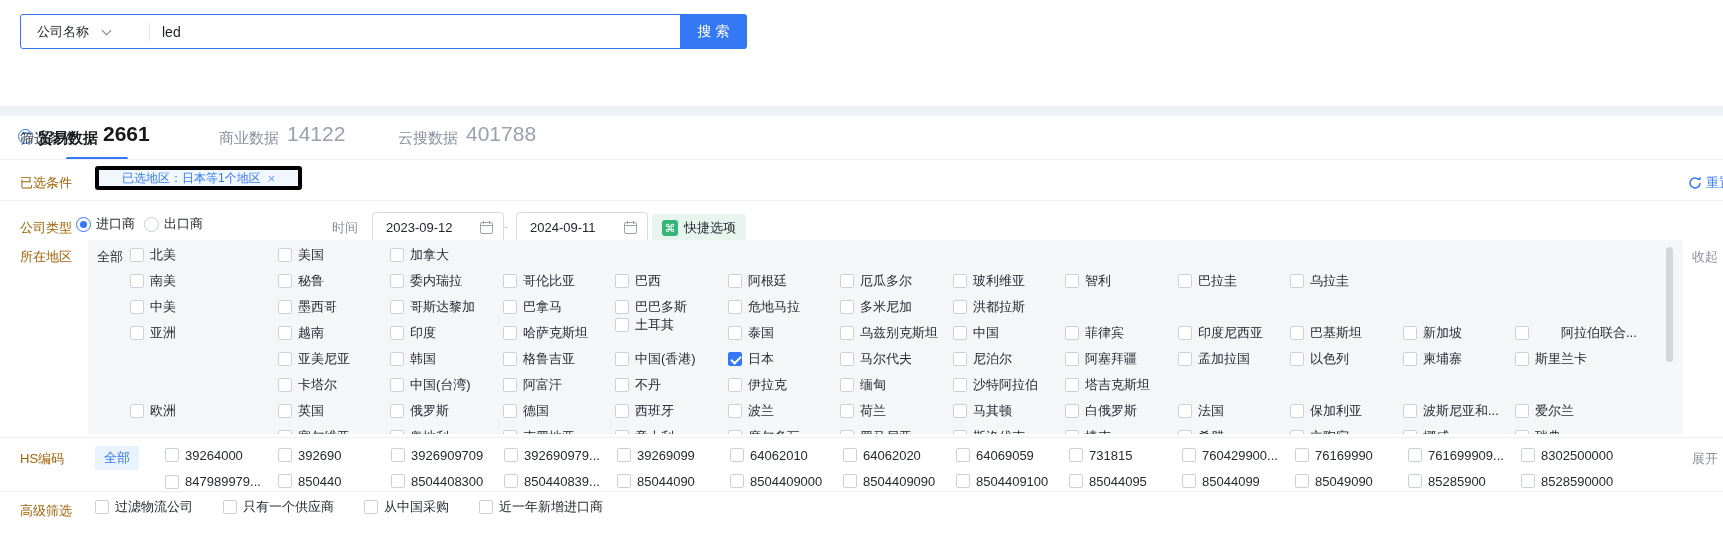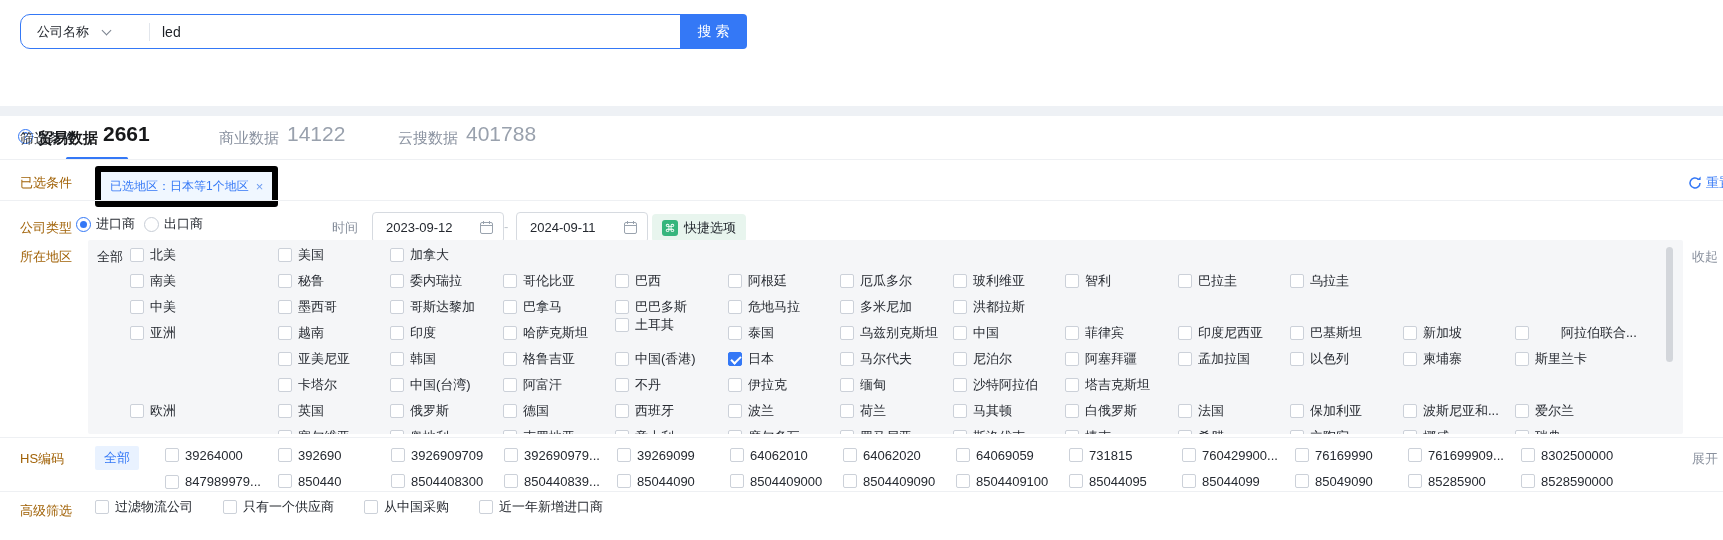--- a/index.html
+++ b/index.html
@@ -1,20 +1,20 @@
 <!DOCTYPE html>
 <html><head>
 <meta charset="utf-8">
 <style>
   * { margin:0; padding:0; box-sizing:border-box; }
   html,body { width:1723px; height:540px; background:#fff; font-family:"Liberation Sans","DejaVu Sans",sans-serif; }
   #app { position:relative; width:1723px; height:540px; overflow:hidden; background:#fff; }
 
   
-  .search-wrap { position:absolute; left:20px; top:14px; width:727px; height:35px; display:flex; align-items:center; border:1px solid #3478f6; border-radius:10px; background:#fff; }
+  .search-wrap { position:absolute; left:20px; top:14px; width:727px; height:35px; display:flex; align-items:center; border:1px solid #3478f6; border-radius:3px; background:#fff; }
   .cat-select { width:128px; height:100%; display:flex; align-items:center; padding-left:16px; cursor:pointer; position:relative; }
   .cat-select .txt { font-size:13px; color:#23272e; }
   .chev { width:7px; height:7px; border-right:1.4px solid #7a828e; border-bottom:1.4px solid #7a828e; transform:rotate(45deg); margin:-3px 0 0 14px; }
   .vdiv { width:1px; height:18px; background:#e2e6ec; }
   .search-input { flex:1; height:100%; border:none; outline:none; font-size:14px; color:#1a1e24; padding:0 12px; font-family:inherit; }
   .search-btn { width:67px; height:35px; margin:-1px -1px -1px 0; background:#3478f6; color:#fff; font-size:14px; border:none; border-radius:0 4px 4px 0; cursor:pointer; font-family:inherit; }
 
   
   .tabs { position:absolute; left:0; top:60px; width:100%; height:46px; }
   .qicon { position:absolute; left:18px; top:69px; width:15px; height:15px; border:1px solid #3478f6; border-radius:50%; color:#3478f6; font-size:10px; line-height:13px; text-align:center; }
@@ -24,21 +24,21 @@
   .tab-label.active { color:#17181a; font-weight:bold; }
   .tab-count.active { color:#17181a; font-weight:bold; }
   .underline { position:absolute; left:66px; top:97px; width:62px; height:3px; background:#3478f6; border-radius:2px; }
   .band { position:absolute; left:0; top:106px; width:1723px; height:10px; background:#eef1f5; }
 
   
   .sec-title { position:absolute; left:20px; top:130px; font-size:14px; color:#1b2026; }
   .hr { position:absolute; left:0; width:1723px; height:1px; background:#eef0f3; }
   .row-label { position:absolute; left:20px; font-size:13px; color:#a16207; white-space:nowrap; }
 
-  .sel-tag { position:absolute; left:95px; top:166px; height:41px; display:flex; align-items:center; gap:7px; padding:0 9px; border:6px solid #000000; background:#f0f7ff; border-radius:3px; font-size:12px; color:#3478f6; cursor:pointer; }
+  .sel-tag { position:absolute; left:95px; top:166px; height:24px; display:flex; align-items:center; gap:7px; padding:0 23px; border:4px solid #000000; background:#f0f7ff; border-radius:3px; font-size:12px; color:#3478f6; cursor:pointer; }
   .sel-tag .x { font-size:13px; color:#6f9df0; cursor:pointer; }
 
   .right-link { position:absolute; display:flex; align-items:center; gap:4px; font-size:13px; cursor:pointer; white-space:nowrap; }
   .reset { left:1688px; top:174px; color:#3478f6; }
   .collapse { left:1692px; top:248px; color:#8a919e; }
   .expand { left:1692px; top:450px; color:#8a919e; }
 
   .radio-group { position:absolute; left:76px; top:215px; display:flex; gap:9px; }
   .radio-item { display:flex; align-items:center; gap:5px; cursor:pointer; }
   .radio { width:15px; height:15px; border:1px solid #c7cdd6; border-radius:50%; background:#fff; }

